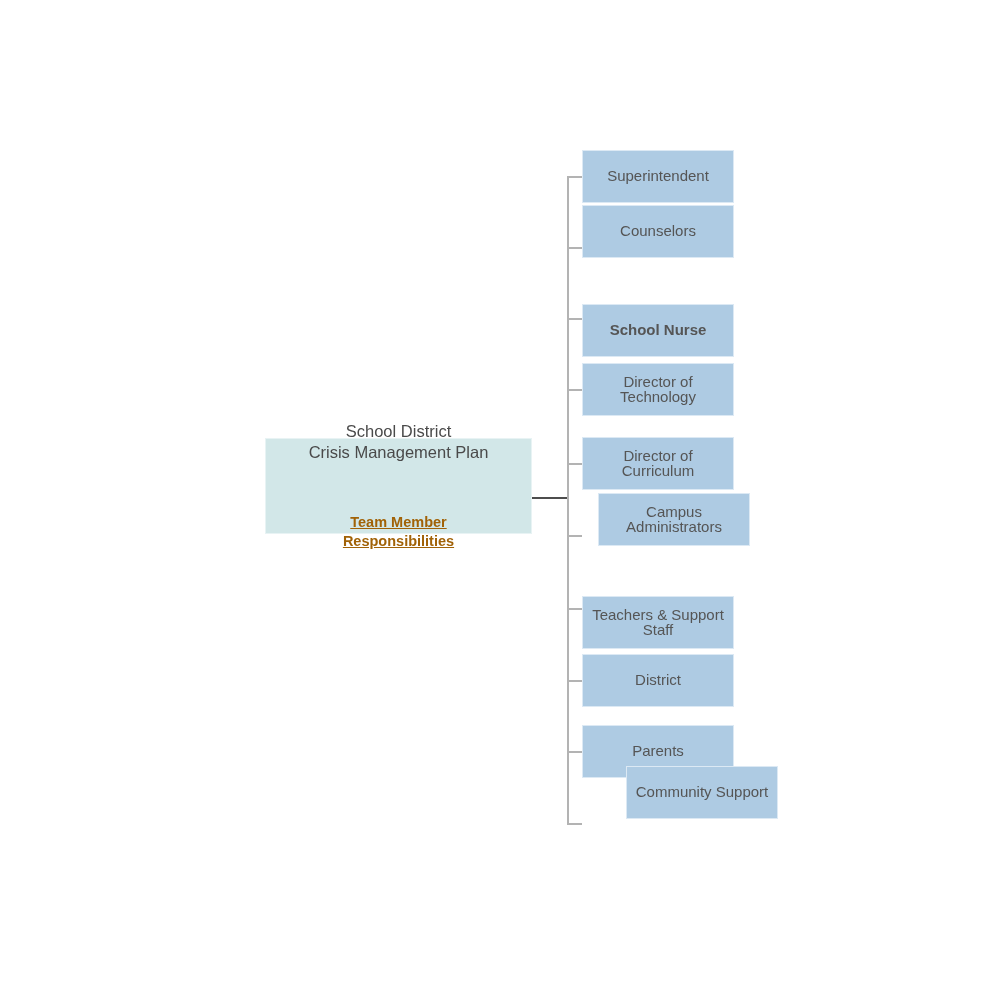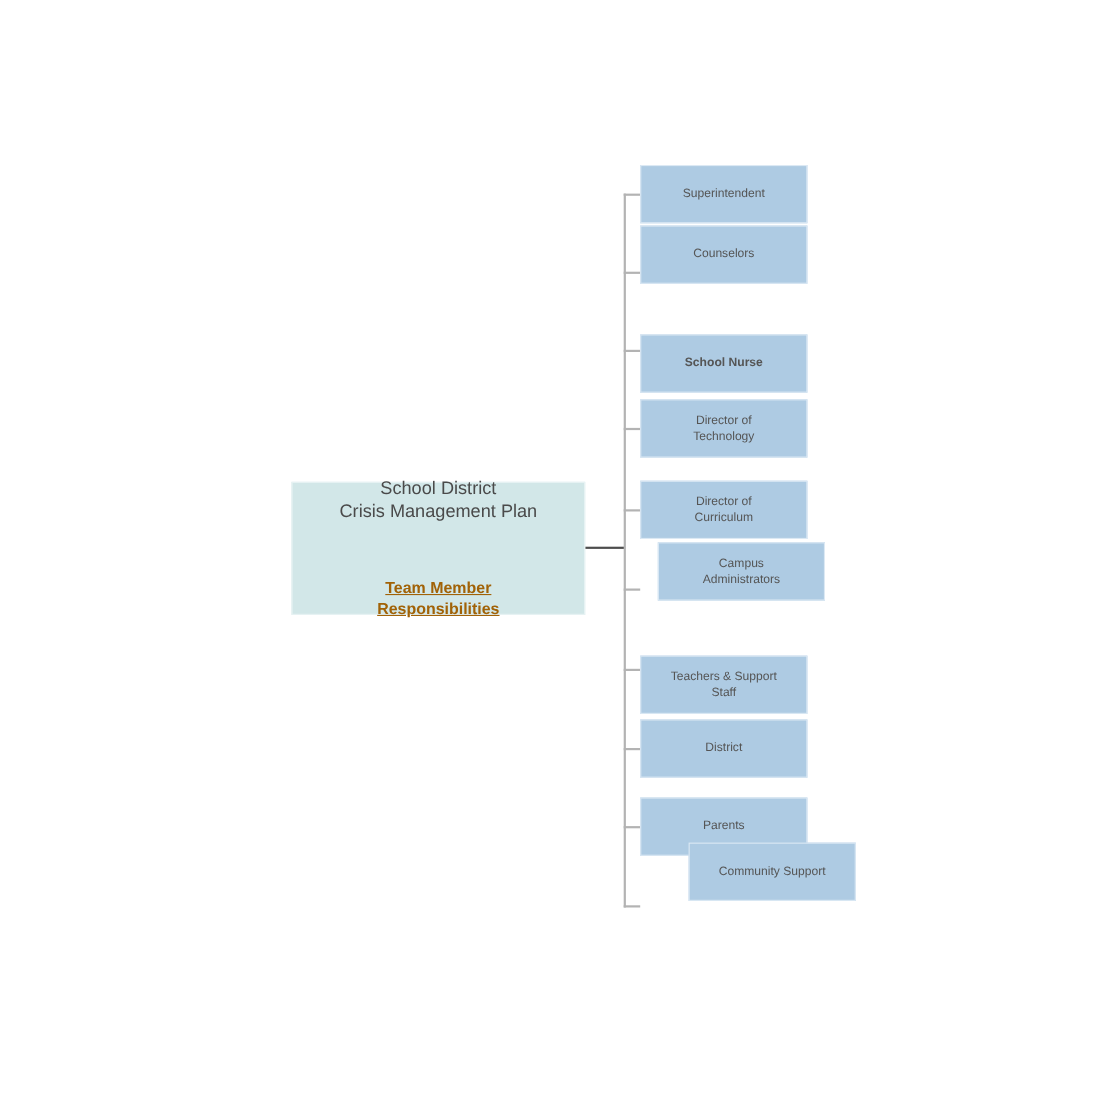--- a/index.html
+++ b/index.html
@@ -19,21 +19,21 @@
     height: 1000px;
     background: #ffffff;
   }
 
   
   .root-node {
     position: absolute;
     left: 265px;
     top: 438px;
     width: 267px;
-    height: 121px;
+    height: 96px;
     background: #d2e7e8;
     border: 1px solid #e8f3f4;
     box-sizing: border-box;
     display: flex;
     flex-direction: column;
     align-items: center;
     justify-content: center;
     text-align: center;
     gap: 34px;
   }
@@ -60,21 +60,21 @@
     left: 582px;
     width: 152px;
     height: 53px;
     background: #aecbe3;
     border: 1px solid #dce9f4;
     box-sizing: border-box;
     display: flex;
     align-items: center;
     justify-content: center;
     text-align: center;
-    font-size: 11px;
+    font-size: 15px;
     line-height: 14.5px;
     color: #555555;
     white-space: pre-line;
     padding: 0 6px;
   }
 
   
   .trunk {
     position: absolute;
     left: 567px;

